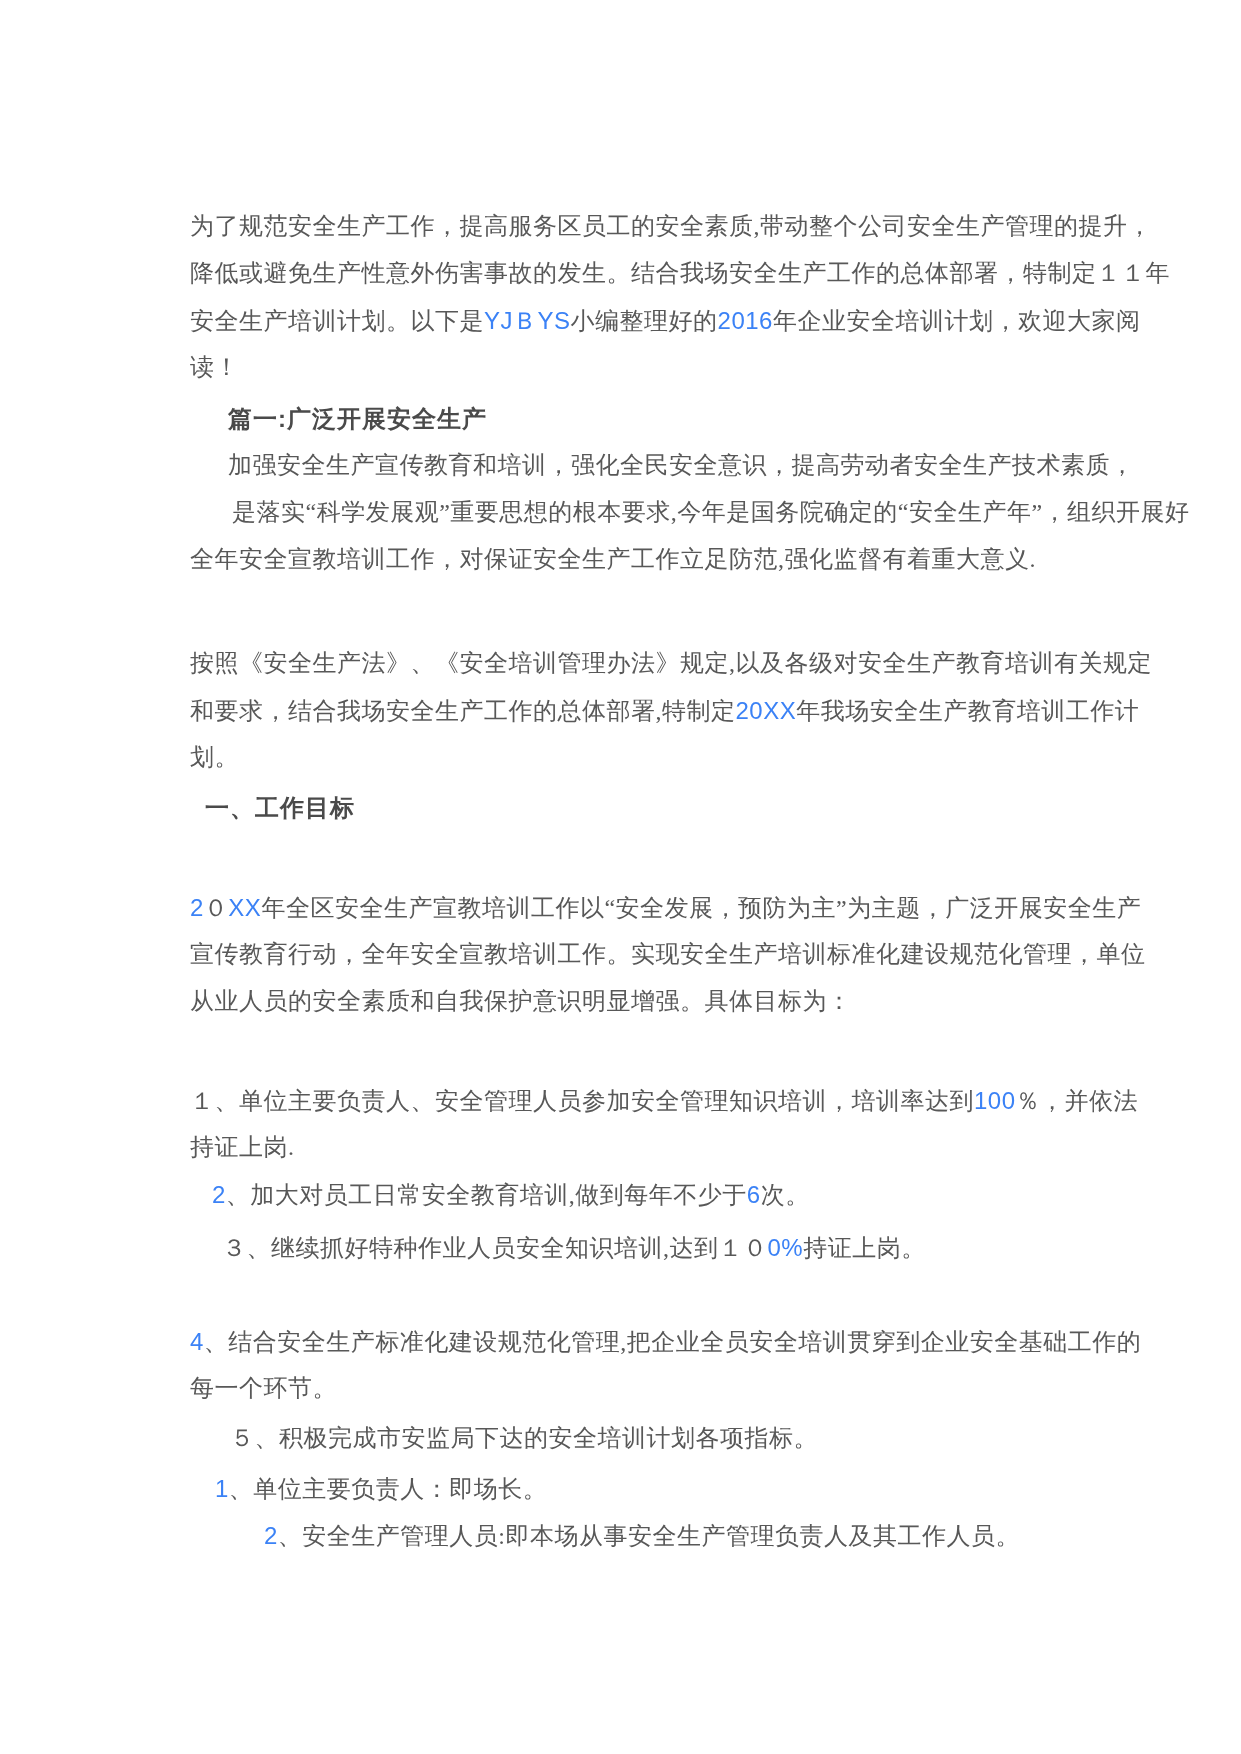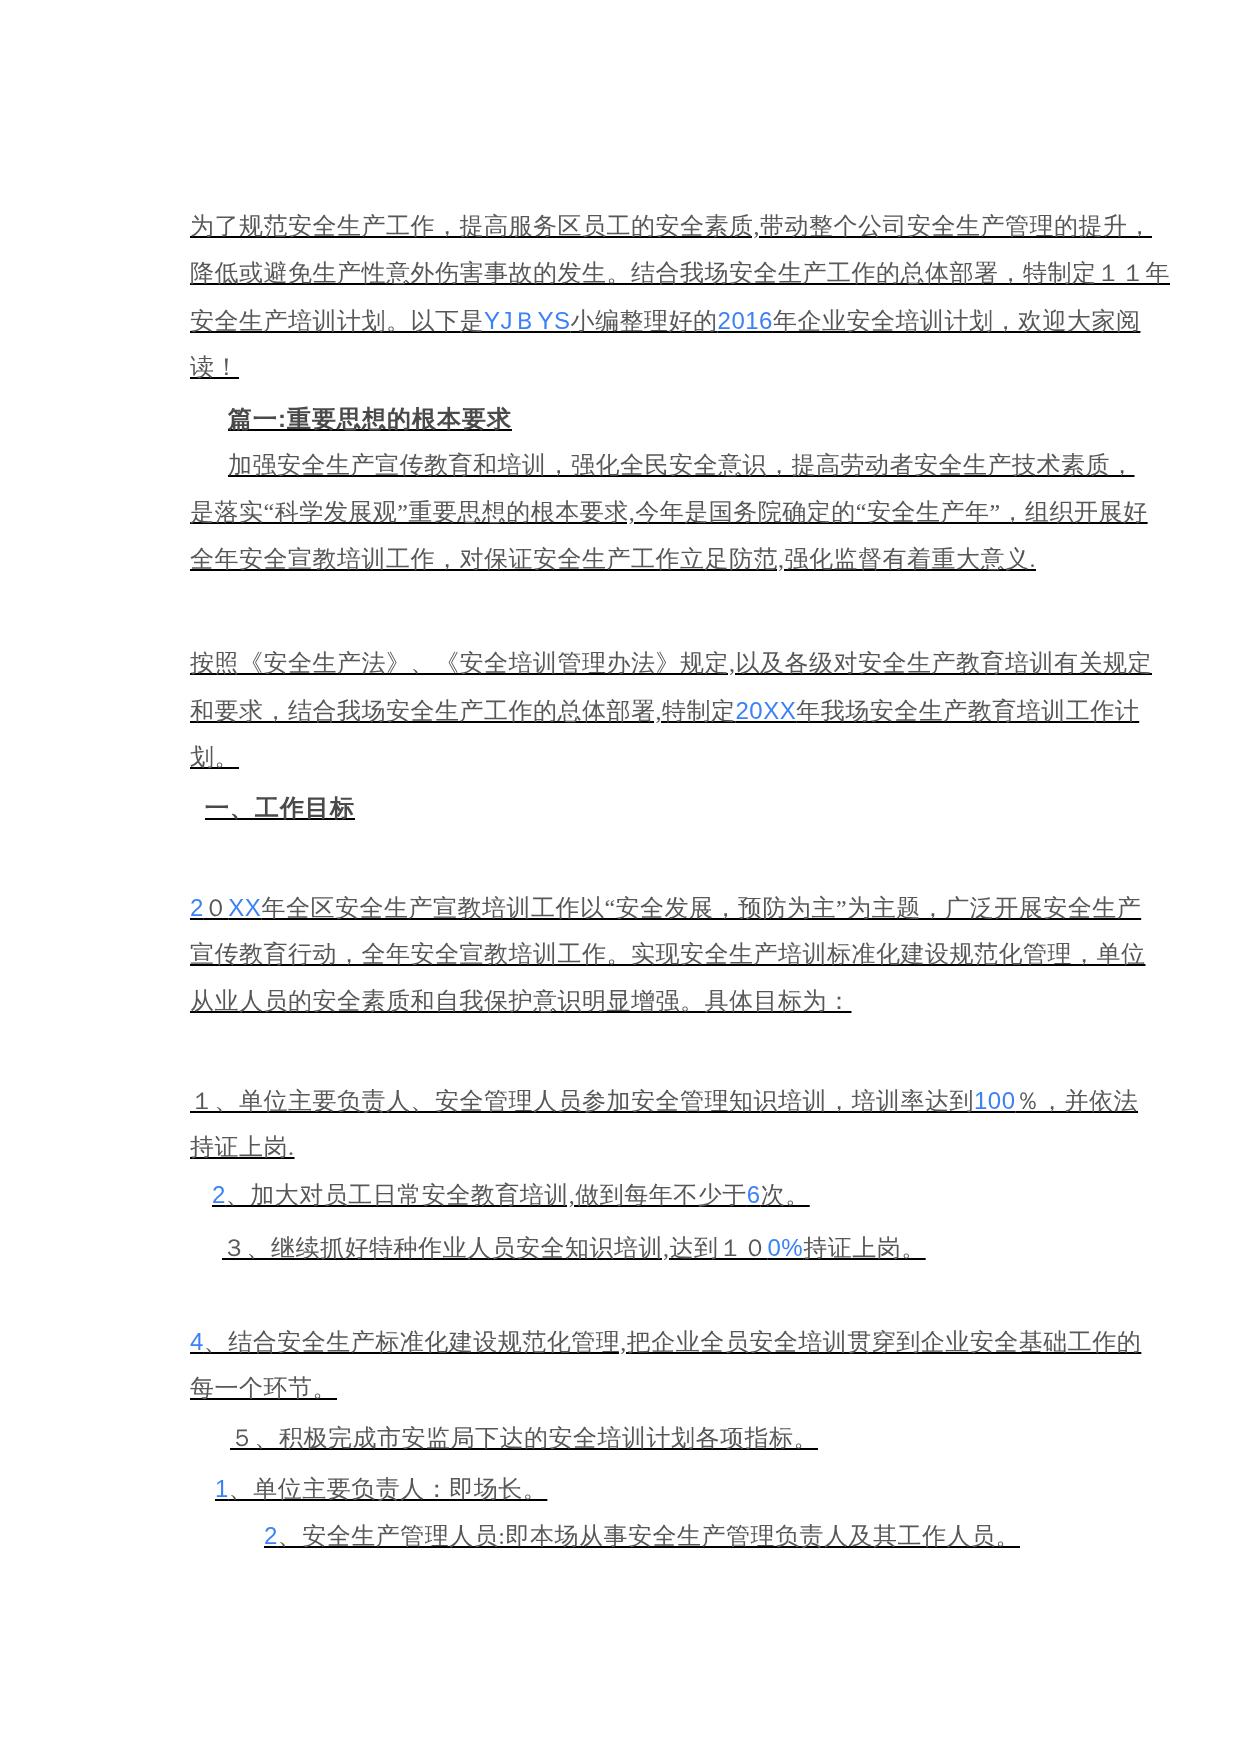--- a/index.html
+++ b/index.html
@@ -12,21 +12,20 @@
     height: 1754px;
     overflow: hidden;
     font-family: "Liberation Serif", "DejaVu Serif", serif;
   }
   .page {
     box-sizing: border-box;
     width: 1241px;
     height: 1754px;
     padding: 203px 160px 0 190px;
     background: #ffffff;
-    text-decoration: underline;
   }
   .block { margin: 0; }
   .line {
     height: 47px;
     line-height: 47px;
     font-size: 24px;
     color: #585858;
     white-space: nowrap;
     letter-spacing: 0.5px;
   }
@@ -46,25 +45,25 @@
 
 <main class="page">
   <div id="doc-content">
       <div class="block body" style="margin-top: 0px;">
         <div class="line" style="padding-left: 0px;"><span>为了规范安全生产工作，提高服务区员工的安全素质,带动整个公司安全生产管理的提升，</span></div>
         <div class="line" style="padding-left: 0px;"><span>降低或避免生产性意外伤害事故的发生。结合我场安全生产工作的总体部署，特制定１１年</span></div>
         <div class="line" style="padding-left: 0px;"><span>安全生产培训计划。以下是</span><span class="num">YJＢYS</span><span>小编整理好的</span><span class="num">2016</span><span>年企业安全培训计划，欢迎大家阅</span></div>
         <div class="line" style="padding-left: 0px;"><span>读！</span></div>
       </div>
       <div class="block heading" style="margin-top: 4px;">
-        <div class="line" style="padding-left: 38px;"><span>篇一:重要思想的根本要求</span></div>
+        <div class="line" style="padding-left: 38px;"><span>篇一:广泛开展安全生产</span></div>
       </div>
       <div class="block body" style="margin-top: 0px;">
         <div class="line" style="padding-left: 38px;"><span>加强安全生产宣传教育和培训，强化全民安全意识，提高劳动者安全生产技术素质，</span></div>
-        <div class="line" style="padding-left: 0px;"><span>是落实“科学发展观”重要思想的根本要求,今年是国务院确定的“安全生产年”，组织开展好</span></div>
+        <div class="line" style="padding-left: 0px; margin-left: 42px;"><span>是落实“科学发展观”重要思想的根本要求,今年是国务院确定的“安全生产年”，组织开展好</span></div>
         <div class="line" style="padding-left: 0px;"><span>全年安全宣教培训工作，对保证安全生产工作立足防范,强化监督有着重大意义.</span></div>
       </div>
       <div class="block body" style="margin-top: 57px;">
         <div class="line" style="padding-left: 0px;"><span>按照《安全生产法》、《安全培训管理办法》规定,以及各级对安全生产教育培训有关规定</span></div>
         <div class="line" style="padding-left: 0px;"><span>和要求，结合我场安全生产工作的总体部署,特制定</span><span class="num">20XX</span><span>年我场安全生产教育培训工作计</span></div>
         <div class="line" style="padding-left: 0px;"><span>划。</span></div>
       </div>
       <div class="block heading" style="margin-top: 3px;">
         <div class="line" style="padding-left: 15px;"><span>一、工作目标</span></div>
       </div>

